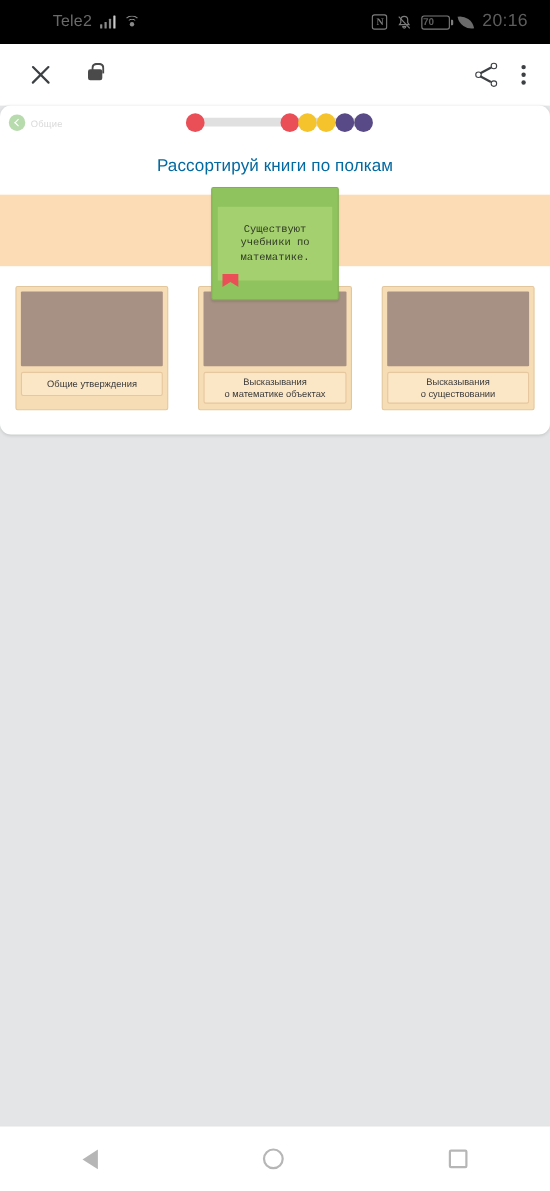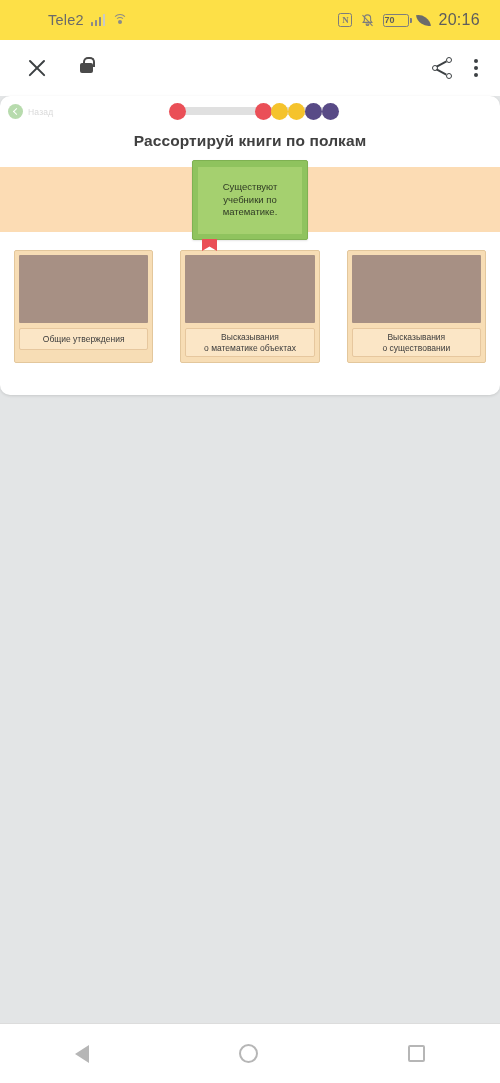--- a/index.html
+++ b/index.html
@@ -7,21 +7,21 @@
     width: 500px; height: 1083px;
     background: #e3e5e6;
     font-family: "Liberation Sans", sans-serif;
     overflow: hidden;
   }
   .phone { position: relative; width: 500px; height: 1083px; background: #e3e5e6; }
 
   
   .statusbar {
     position: absolute; top: 0; left: 0; width: 500px; height: 40px;
-    background: #fde047; display: flex; align-items: center;
+    background: #000000; display: flex; align-items: center;
     padding: 0 14px; color: #6e6e6e;
   }
   .sb-left { display: flex; align-items: center; gap: 7px; margin-left: 34px; }
   .sb-carrier { font-size: 14.5px; color: #6a6a6a; letter-spacing: .2px; }
   .sb-right { margin-left: auto; display: flex; align-items: center; gap: 8px; margin-right: 6px; }
   .sb-time { font-size: 16px; color: #5d5d5d; letter-spacing: .3px; }
 
   .bars { display: flex; align-items: flex-end; gap: 1.5px; height: 12px; }
   .bars i { display: block; width: 2.5px; background: #8a8a8a; border-radius: .5px; }
   .bars i:nth-child(1){height:4px} .bars i:nth-child(2){height:6px}
@@ -109,32 +109,33 @@
     background: #e0e0e0; border-radius: 5px; }
   .dot { position: absolute; top: -4.5px; width: 17px; height: 17px; border-radius: 50%; }
   .dot.d0 { left: -2px; }
   .dot.d1 { left: 84px; }
   .dot.d2 { left: 100px; }
   .dot.d3 { left: 117px; }
   .dot.d4 { left: 134px; }
   .dot.d5 { left: 151px; }
 
   .task-title {
-    text-align: center; font-size: 15.5px; font-weight: bold; color: #404040;
-    margin-top: 2px; letter-spacing: .1px;
+    text-align: center; font-size: 15.5px; font-weight: normal; color: #0369a1;
+    margin-top: 12px; letter-spacing: .1px;
   }
 
   
   .band-wrap { position: relative; margin-top: 10px; height: 84px; }
   .band { position: absolute; left: 0; top: 7px; width: 500px; height: 65px; background: #fcdcb4; }
   .gcard {
-    position: absolute; left: 192px; top: 0; width: 116px; height: 80px;
+    position: absolute; left: 192px; top: 0; width: 116px; height: 103px;
     background: #8fc35e; border: 1px solid #7fb152; border-radius: 2px;
     display: flex; align-items: center; justify-content: center;
     box-shadow: 0 1px 2px rgba(0,0,0,.10);
+    font-family: Liberation Mono, monospace;
   }
   .gcard-inner {
     width: 104px; height: 67px; background: #a5d06f;
     display: flex; align-items: center; justify-content: center; text-align: center;
   }
   .gcard-text { font-size: 9.5px; line-height: 1.3; color: #2f3a24; padding: 0 4px; }
   .ribbon {
     position: absolute; left: 202px; top: 79px; width: 15px; height: 12px; background: #ea4f57;
     clip-path: polygon(0 0, 100% 0, 100% 100%, 50% 62%, 0 100%);
   }
@@ -217,21 +218,21 @@
     </div>
   </div>
 
   <div class="page-card">
 
     <div class="toprow">
       <div class="backbtn">
         <span class="back-circle">
             <span class="back-chev"></span>
           </span>
-        <span class="back-label">Назад</span>
+        <span class="back-label">Общие</span>
       </div>
       <div class="progress">
         <span class="dot d0" style="background:#ea4f57"></span>
         <span class="dot d1" style="background:#ea4f57"></span>
         <span class="dot d2" style="background:#f5c32c"></span>
         <span class="dot d3" style="background:#f5c32c"></span>
         <span class="dot d4" style="background:#584a86"></span>
         <span class="dot d5" style="background:#584a86"></span>
       </div>
     </div>

